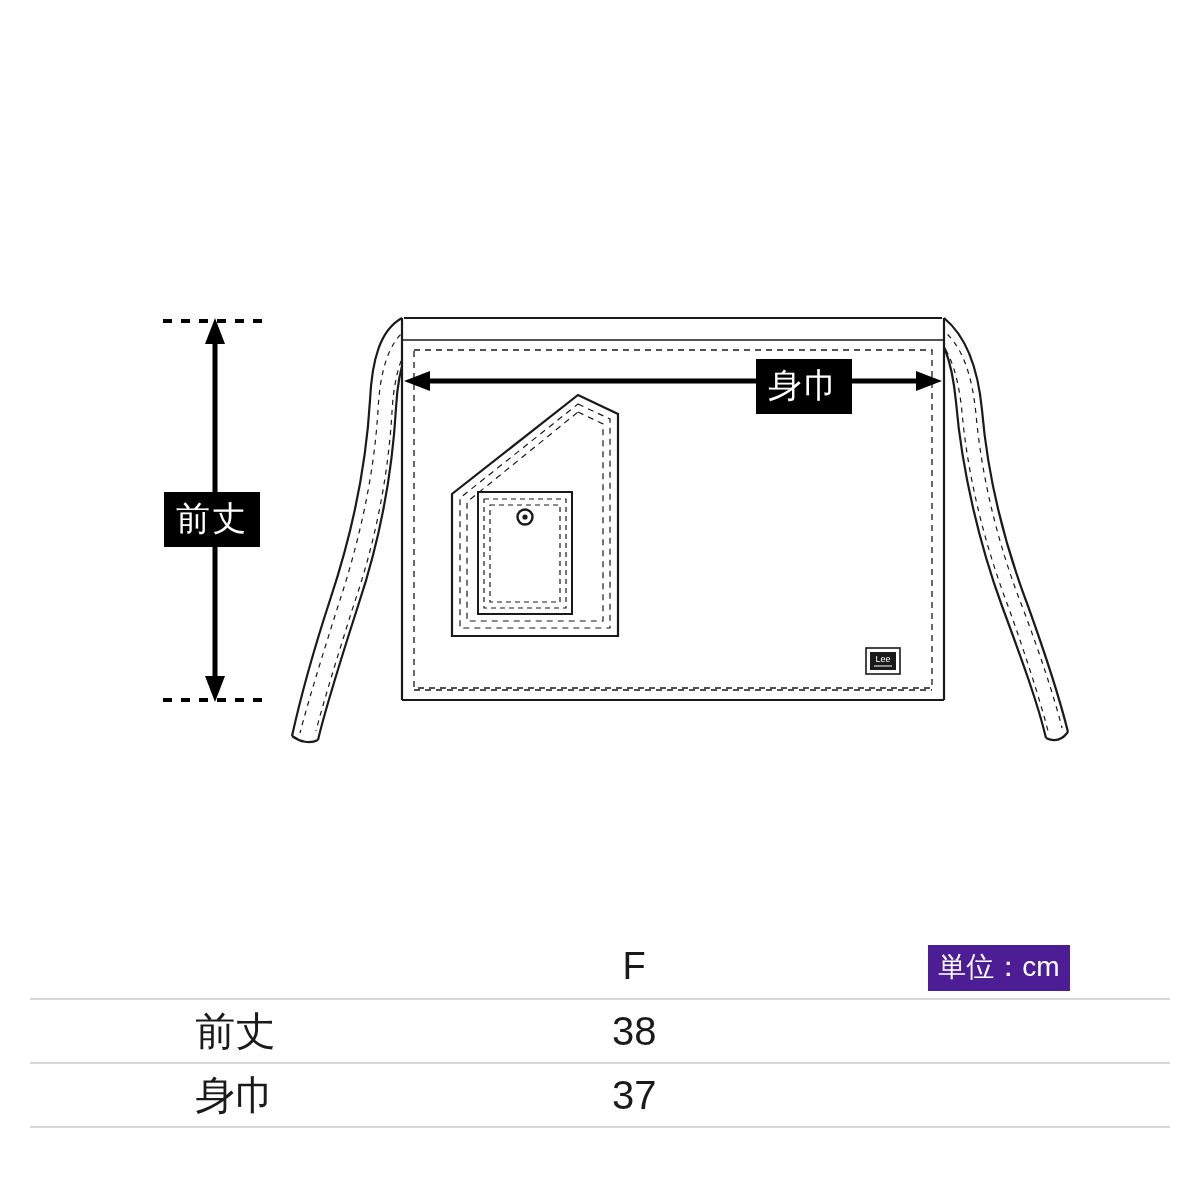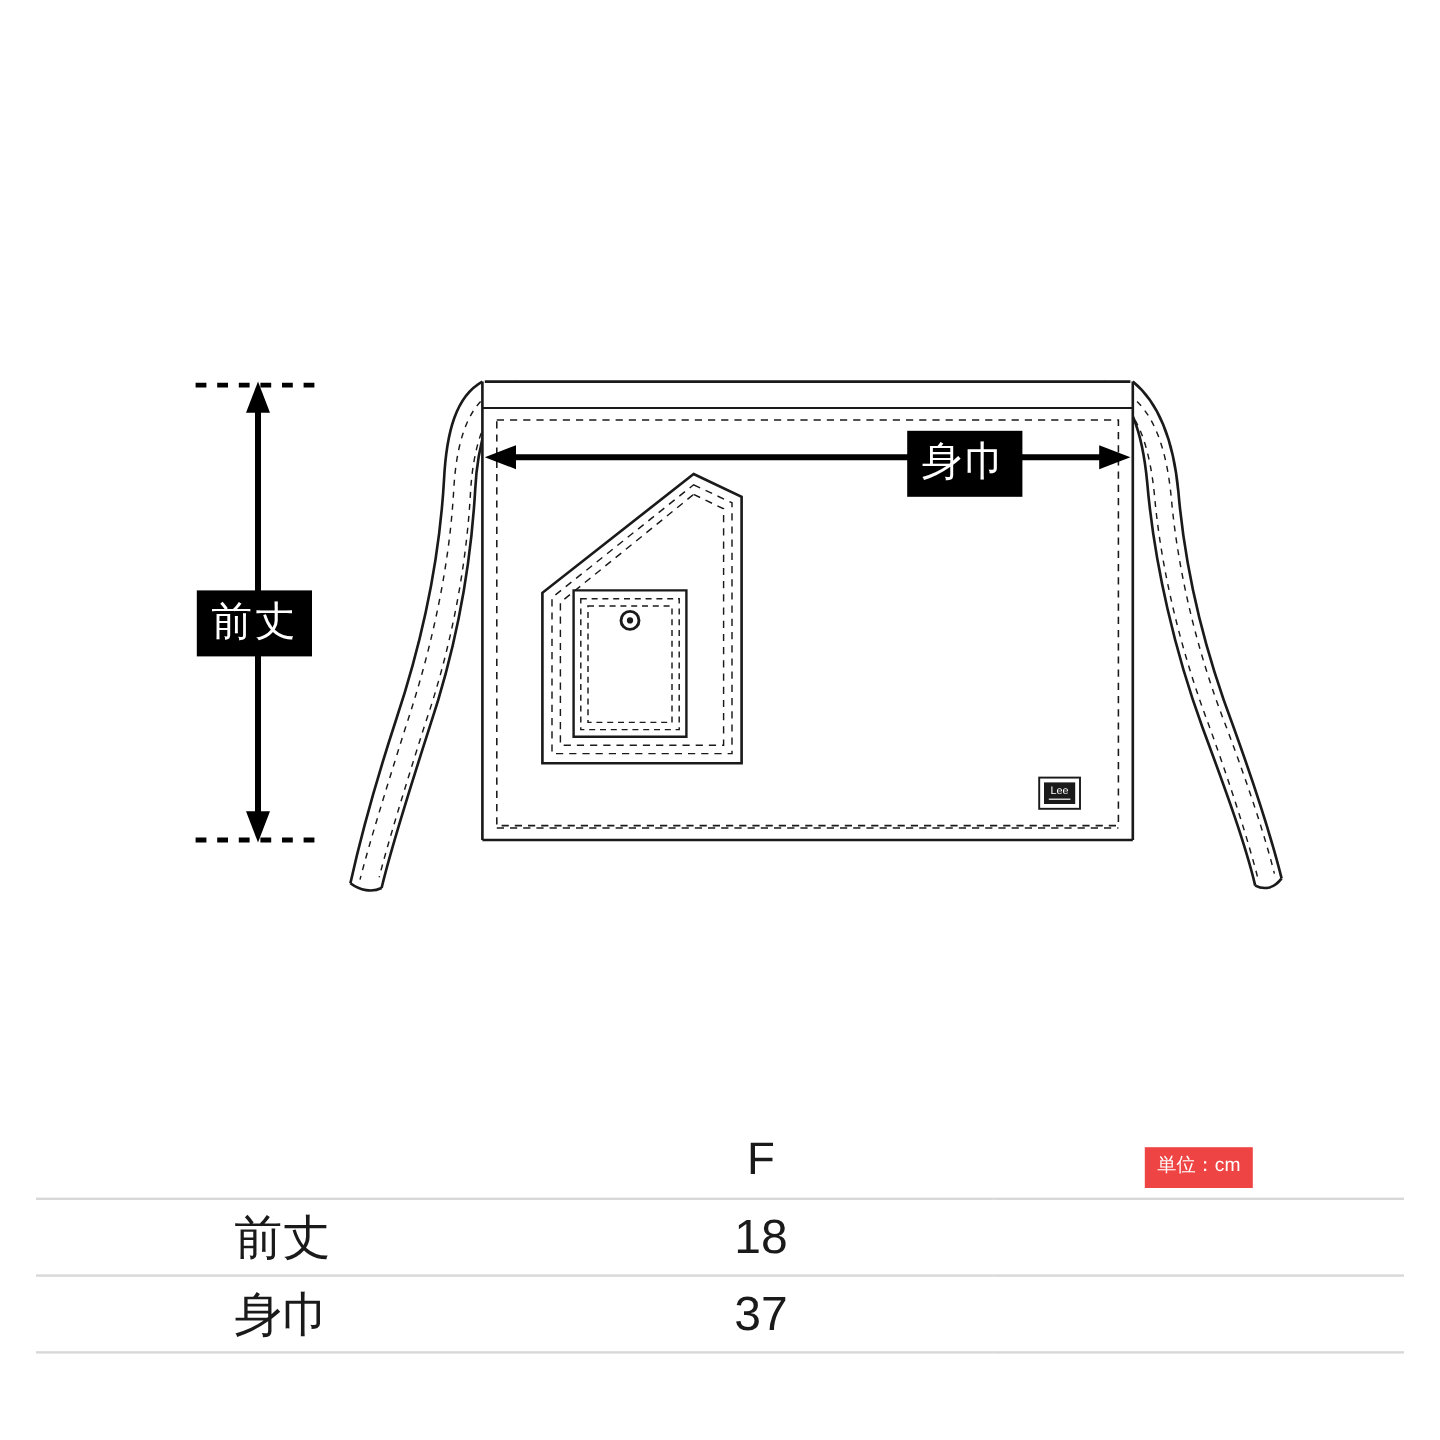--- a/index.html
+++ b/index.html
@@ -93,23 +93,23 @@
     font-size: 40px;
   }
   table.size-table tbody td.row-value {
     font-size: 40px;
   }
   .unit-chip-cell {
     text-align: right;
   }
   .unit-chip {
     display: inline-block;
-    background: #ef4444;
+    background: #4c1d95;
     color: #ffffff;
-    font-size: 16px;
+    font-size: 28px;
     line-height: 1;
     padding: 8px 10px 10px 10px;
     white-space: nowrap;
   }
 </style>
 </head>
 <body>
 
 <div id="drawing-area">
 
@@ -217,21 +217,21 @@
         <th></th>
         <th>F</th>
         <th class="unit-chip-cell">
           <span class="unit-chip">単位：cm</span>
         </th>
       </tr>
     </thead>
     <tbody>
       <tr>
         <td class="row-label">前丈</td>
-        <td class="row-value">18</td>
+        <td class="row-value">38</td>
         <td></td>
       </tr>
       <tr>
         <td class="row-label">身巾</td>
         <td class="row-value">37</td>
         <td></td>
       </tr>
     </tbody>
   </table>
 </div>

